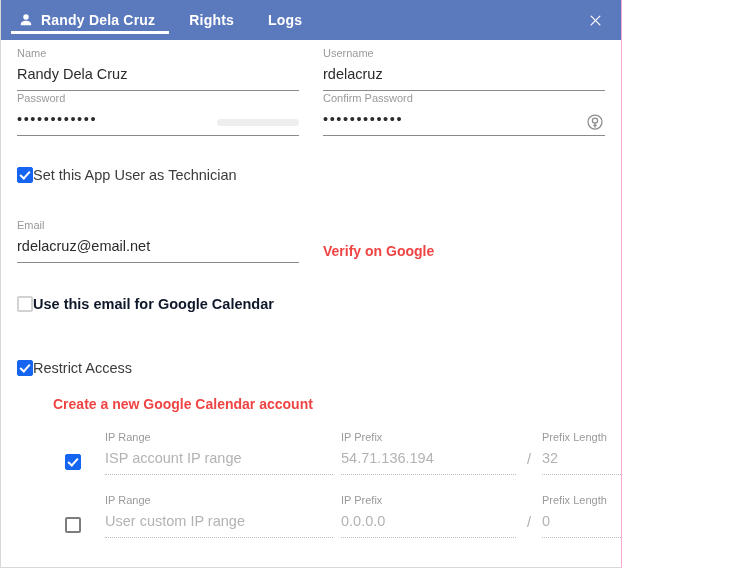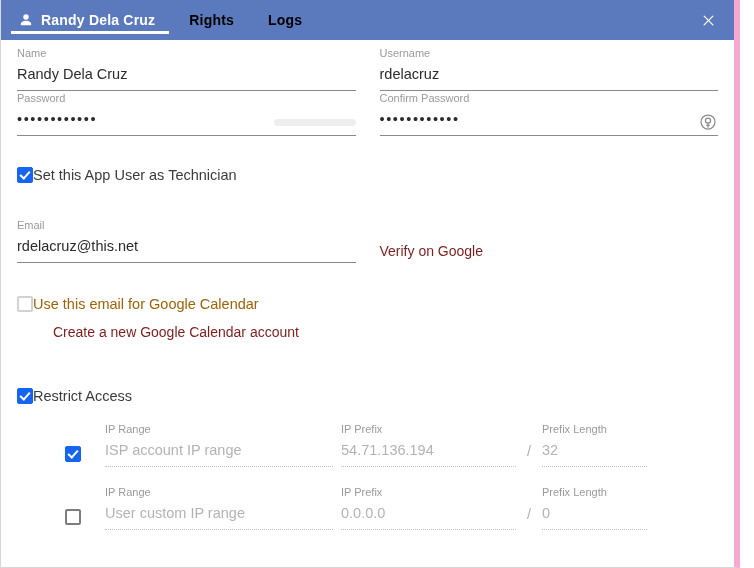--- a/index.html
+++ b/index.html
@@ -6,26 +6,26 @@
     margin: 0;
     padding: 0;
     background: #ffffff;
   }
   body {
     font-family: "Liberation Sans", sans-serif;
     -webkit-font-smoothing: antialiased;
   }
   .window {
     position: relative;
-    width: 740px;
+    width: 622px;
     height: 568px;
     background: #ffffff;
     box-sizing: border-box;
     border-left: 1px solid #d8d8d8;
-    border-right: 6px solid #f9a8d4;
+    border-right: 1px solid #f9a8d4;
     border-bottom: 1px solid #d8d8d8;
     overflow: hidden;
   }
 
   
   .header {
     position: relative;
     height: 40px;
     background: #5b79bd;
     display: flex;
@@ -36,21 +36,21 @@
     display: flex;
     align-items: center;
     gap: 7px;
     padding: 0 17px;
     cursor: pointer;
     user-select: none;
   }
   .tab-label {
     font-size: 14px;
     font-weight: bold;
-    color: #000000;
+    color: #ffffff;
     letter-spacing: .2px;
     white-space: nowrap;
   }
   .tab.active .tab-label {
     color: #ffffff;
   }
   .tab.active::after {
     content: "";
     position: absolute;
     left: 10px;
@@ -187,29 +187,30 @@
   .cb.disabled {
     background: #ffffff;
     border: 2px solid #d2d2d2;
     cursor: default;
   }
   .check-label {
     font-size: 14.5px;
     color: #3b3b3b;
     white-space: nowrap;
   }
-  .check-label.disabled { color: #a16207; }
+  .check-label.disabled { color: #0f172a; font-weight: bold; }
 
   
   .link {
     font-size: 14px;
-    font-weight: normal;
-    color: #7f1d1d;
-    cursor: pointer;
-    white-space: nowrap;
+    font-weight: bold;
+    color: #ef4444;
+    cursor: pointer;
+    white-space: nowrap;
+    margin-top: 8px;
   }
 
   
   .ip-row {
     display: flex;
     align-items: flex-end;
     padding-left: 64px;
     padding-right: 16px;
     gap: 0;
   }
@@ -302,39 +303,39 @@
     </div>
 
     <div class="check-row" style="margin-top:31px;">
       <span class="cb checked"></span>
       <span class="check-label">Set this App User as Technician</span>
     </div>
 
     <div class="row" style="margin-top:35px;">
       <div class="field">
         <div class="field-label">Email</div>
-        <div class="field-value">rdelacruz@this.net</div>
+        <div class="field-value">rdelacruz@email.net</div>
       </div>
       <div class="field" style="display:flex;align-items:flex-end;">
         <span class="link" style="padding-bottom:4px;">Verify on Google</span>
       </div>
     </div>
 
     <div class="check-row" style="margin-top:33px;">
       <span class="cb disabled"></span>
       <span class="check-label disabled">Use this email for Google Calendar</span>
     </div>
 
-    <div class="check-row" style="margin-top:12px;padding-left:52px;">
-      <span class="link">Create a new Google Calendar account</span>
-    </div>
-
     <div class="check-row" style="margin-top:48px;">
       <span class="cb checked"></span>
       <span class="check-label">Restrict Access</span>
+    </div>
+
+    <div class="check-row" style="margin-top:12px;padding-left:52px;">
+      <span class="link">Create a new Google Calendar account</span>
     </div>
 
     <div class="ip-row" style="margin-top:18px;">
       <div class="ip-cb-wrap">
         <span class="cb checked"></span>
       </div>
       <div class="ip-range-col">
         <div class="field-label">IP Range</div>
         <div class="field-value placeholder dotted-line">ISP account IP range</div>
       </div>

